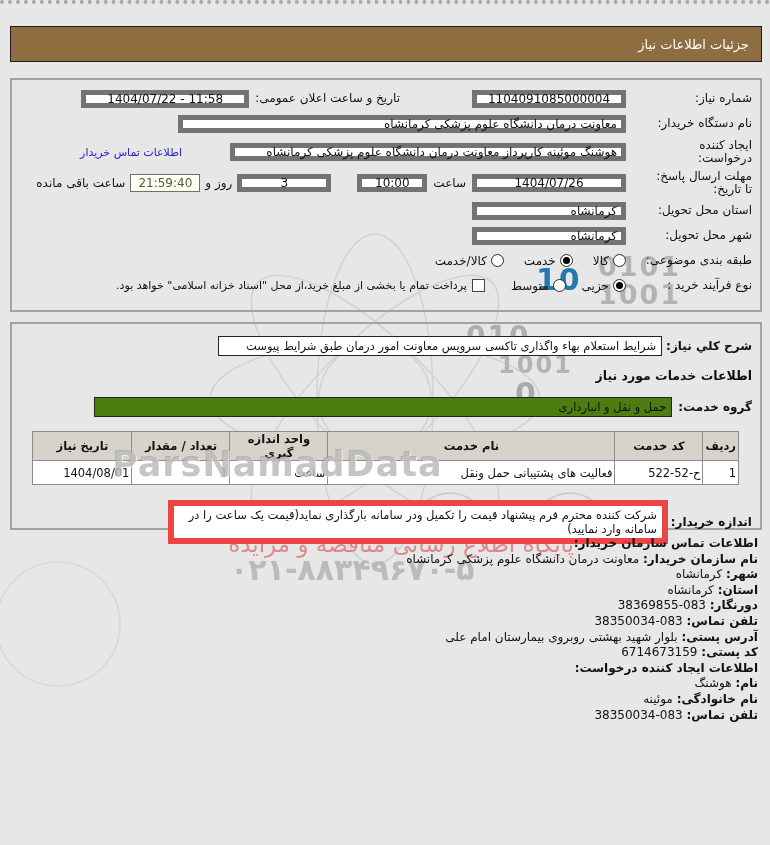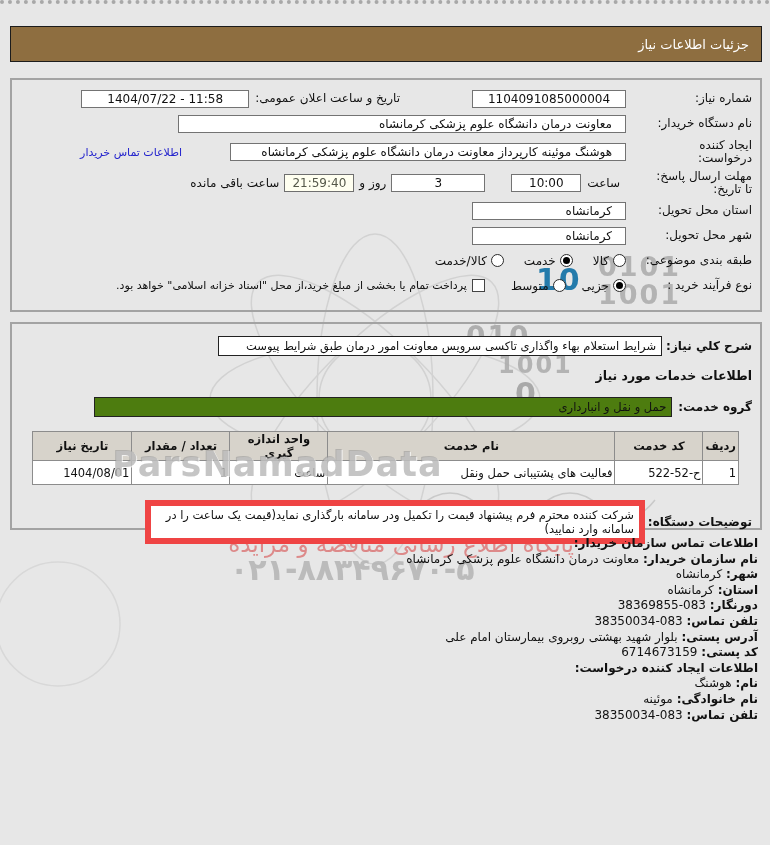--- a/index.html
+++ b/index.html
@@ -32,22 +32,22 @@
               background:#8e6e40; border:1px solid #1c1c1c; color:#fff; font-size:13px;
               display:flex; align-items:center; padding:0 12px; }
 
   .box { position:absolute; right:8px; left:10px; border:2px solid #a3a3a3; }
   .box1 { top:74px;  height:234px; padding:6px 8px 4px 8px; }
   .box2 { top:318px; height:208px; padding:8px 8px; }
 
   .frow { display:flex; align-items:center; min-height:25px; }
   .lbl  { width:126px; flex-shrink:0; line-height:13px; }
   .lbl2 { line-height:13px; }
-  .inp  { background:#fff; border:1px solid #737373; height:18px; display:flex;
-          align-items:center; padding:0 13px; font-size:12px; }
+  .inp  { background:#fff; border:5px solid #737373; height:18px; display:flex;
+          align-items:center; padding:0 4px; font-size:12px; }
   .ctr  { justify-content:center; direction:ltr; }
   .w154 { width:154px; } .w168 { width:168px; } .w448 { width:448px; }
   .w396 { width:396px; } .w70 { width:70px; }  .w94 { width:94px; }
   .link { color:#2323cd; font-size:11px; margin-right:48px; cursor:pointer; }
   .timer { background:#fffff0; border:1px solid #6f6f6f; color:#55584a; width:70px;
            height:18px; display:flex; align-items:center; justify-content:center;
            direction:ltr; font-size:12px; }
 
   .radio { width:13px; height:13px; border:1px solid #2a2a2a; border-radius:50%;
            background:#fff; display:inline-block; position:relative; margin-left:4px;
@@ -135,20 +135,21 @@
         </span>
         <span class="inp w396">هوشنگ موئینه کارپرداز معاونت درمان دانشگاه علوم پزشکی کرمانشاه</span>
         <span class="link">اطلاعات تماس خریدار</span>
       </div>
 
       <div class="frow" style="min-height:30px;">
         <span class="lbl">
           <span>مهلت ارسال پاسخ:</span><br>
           <span>تا تاریخ:</span>
         </span>
+        <span class="inp ctr w154">1404/07/26</span>
         <span class="lbl2" style="margin:0 6px;">ساعت</span>
         <span class="inp ctr w70">10:00</span>
         <span class="inp ctr w94" style="margin-right:26px;">3</span>
         <span class="lbl2" style="margin:0 5px;">روز و</span>
         <span class="timer">21:59:40</span>
         <span class="lbl2" style="margin-right:5px;">ساعت باقی مانده</span>
       </div>
 
       <div class="frow">
         <span class="lbl">استان محل تحویل:</span>
@@ -220,21 +221,21 @@
           <td>ح-52-522</td>
           <td>فعالیت های پشتیبانی حمل ونقل</td>
           <td>ساعت</td>
           <td>1</td>
           <td dir="ltr">1404/08/01</td>
         </tr>
       </tbody>
         </table>
 
       <div class="notesrow">
-        <span class="b">توضیحات دستگاه:</span>
+        <span class="b">اندازه خریدار:</span>
         <span class="notesbox">شرکت کننده محترم فرم پیشنهاد قیمت را تکمیل ودر سامانه بارگذاری نماید(قیمت یک ساعت را در سامانه وارد نمایید)</span>
       </div>
     </div>
 
     <div class="contact">
       <div class="b">اطلاعات تماس سازمان خریدار:</div>
       <div>
         <span class="b">نام سازمان خریدار:</span>
         <span>معاونت درمان دانشگاه علوم پزشکی کرمانشاه</span>
       </div>

